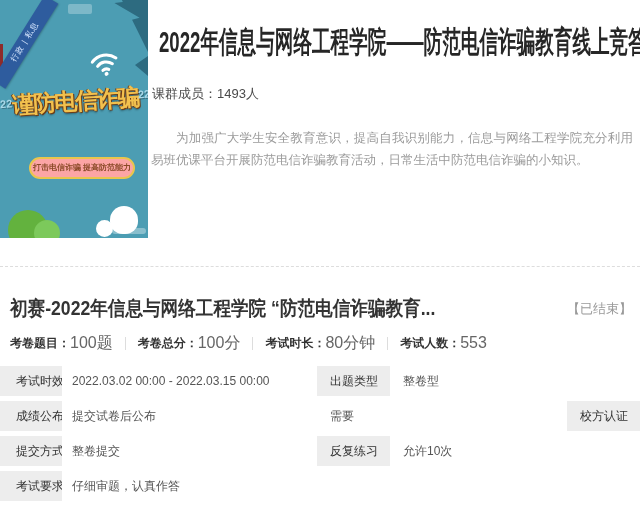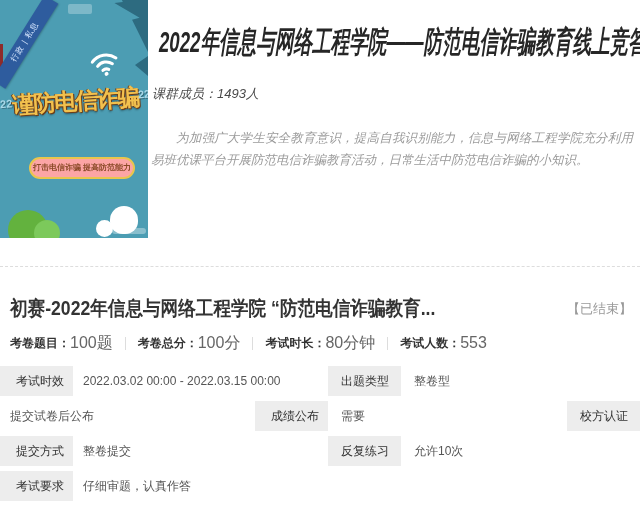--- a/index.html
+++ b/index.html
@@ -37,21 +37,21 @@
   .bush2 { position:absolute; left:34px; top:220px; width:26px; height:26px;
            background:#7CC95B; border-radius:50%; }
   .cloud1 { position:absolute; left:110px; top:206px; width:28px; height:28px;
             background:#fff; border-radius:50% 50% 45% 45%; }
   .cloud2 { position:absolute; left:96px; top:220px; width:17px; height:17px;
             background:#fff; border-radius:50%; }
   .cloud-wm { position:absolute; left:112px; top:228px; width:34px; height:6px;
               background:rgba(255,255,255,0.35); border-radius:3px; }
 
   
-  .course-col { position:absolute; left:151px; top:0; width:482px;font-style:italic; }
+  .course-col { position:absolute; left:151px; top:0; width:482px; }
   .course-title { margin-left:8px; margin-top:22px; font-size:30px; font-weight:bold;
                   color:#262626; white-space:nowrap; transform:scaleX(0.62);
                   transform-origin:left center; }
   .course-members { margin-left:1px; margin-top:22px; font-size:13px; color:#4a4a4a; }
   .course-desc { margin-top:24px; font-size:12.5px; line-height:22px; color:#9a9a9a;
                  text-indent:2em; text-align:justify; }
 
   .dashed-divider { position:absolute; left:0; top:266px; width:640px; height:0;
                     border-top:1px dashed #ddd; }
 
@@ -64,21 +64,21 @@
   .exam-status { position:absolute; right:8px; top:17px; font-size:13px; color:#999; }
   .exam-stats { display:flex; align-items:center; margin:10px 0 0 10px; height:16px; }
   .stat-label { font-size:12px; font-weight:bold; color:#333; white-space:nowrap; }
   .stat-value { font-size:16px; color:#666; white-space:nowrap; }
   .stat-div { width:1px; height:13px; background:#ddd; margin:0 12px; }
 
   .exam-table { margin-top:15px; }
   .trow { display:flex; height:30px; margin-bottom:5px; align-items:stretch; }
   .tcell { line-height:30px; font-size:12px; white-space:nowrap; overflow:hidden; }
   .tlabel { background:#ededed; color:#333; }
-  .l1 { width:73px; padding-left:16px; }
+  .l1 { width:62px; padding-left:16px; }
   .v1 { width:255px; padding-left:10px; color:#555; }
   .l2 { width:73px; padding-left:13px; }
   .v2 { flex:1; padding-left:13px; color:#555; }
   .trow.single .v1 { flex:1; width:auto; }
 </style>
 </head>
 <body>
 
 <div class="page">
 
@@ -134,22 +134,22 @@
     </div>
 
     <div class="exam-table">
       <div class="trow">
         <div class="tcell tlabel l1">考试时效</div>
         <div class="tcell v1">2022.03.02 00:00 - 2022.03.15 00:00</div>
         <div class="tcell tlabel l2">出题类型</div>
         <div class="tcell v2">整卷型</div>
       </div>
       <div class="trow">
+        <div class="tcell tlabel l1">成绩公布</div>
         <div class="tcell v1">提交试卷后公布</div>
-        <div class="tcell tlabel l1">成绩公布</div>
         <div class="tcell v2">需要</div>
         <div class="tcell tlabel l2">校方认证</div>
       </div>
       <div class="trow">
         <div class="tcell tlabel l1">提交方式</div>
         <div class="tcell v1">整卷提交</div>
         <div class="tcell tlabel l2">反复练习</div>
         <div class="tcell v2">允许10次</div>
       </div>
       <div class="trow single">

